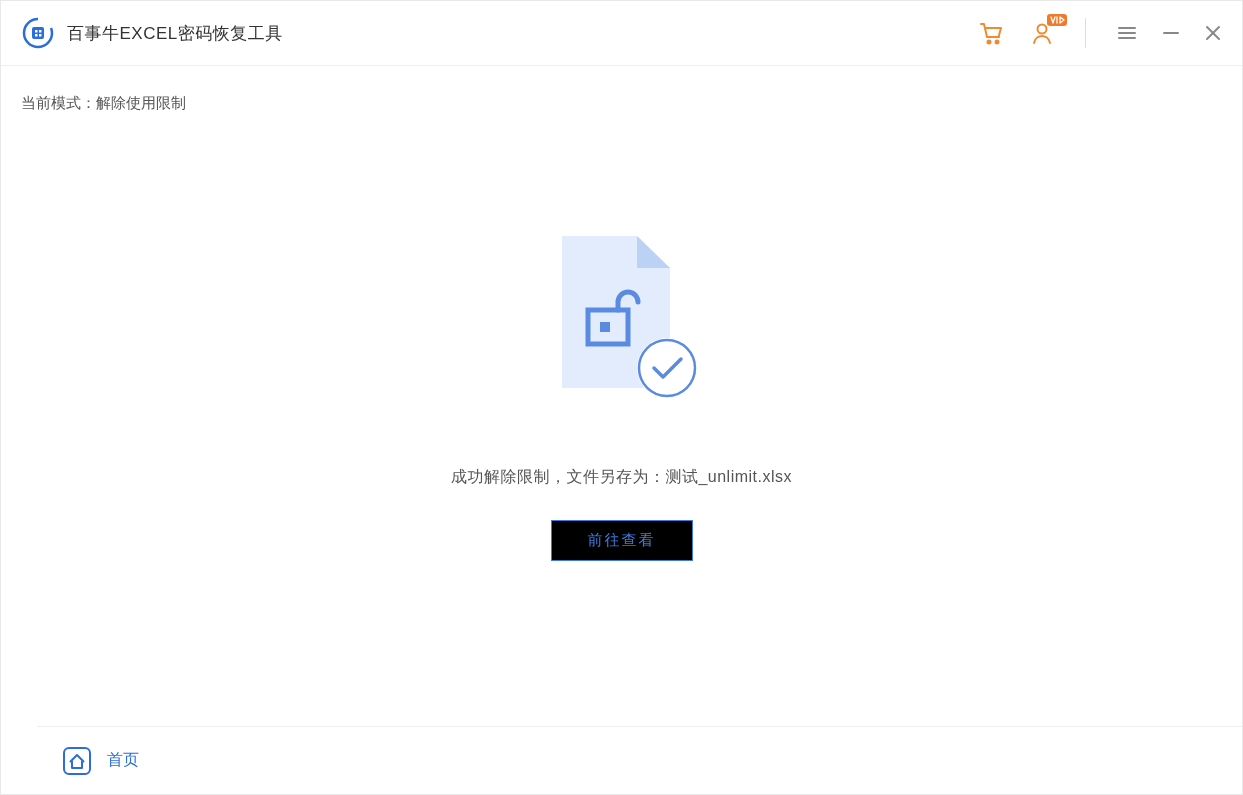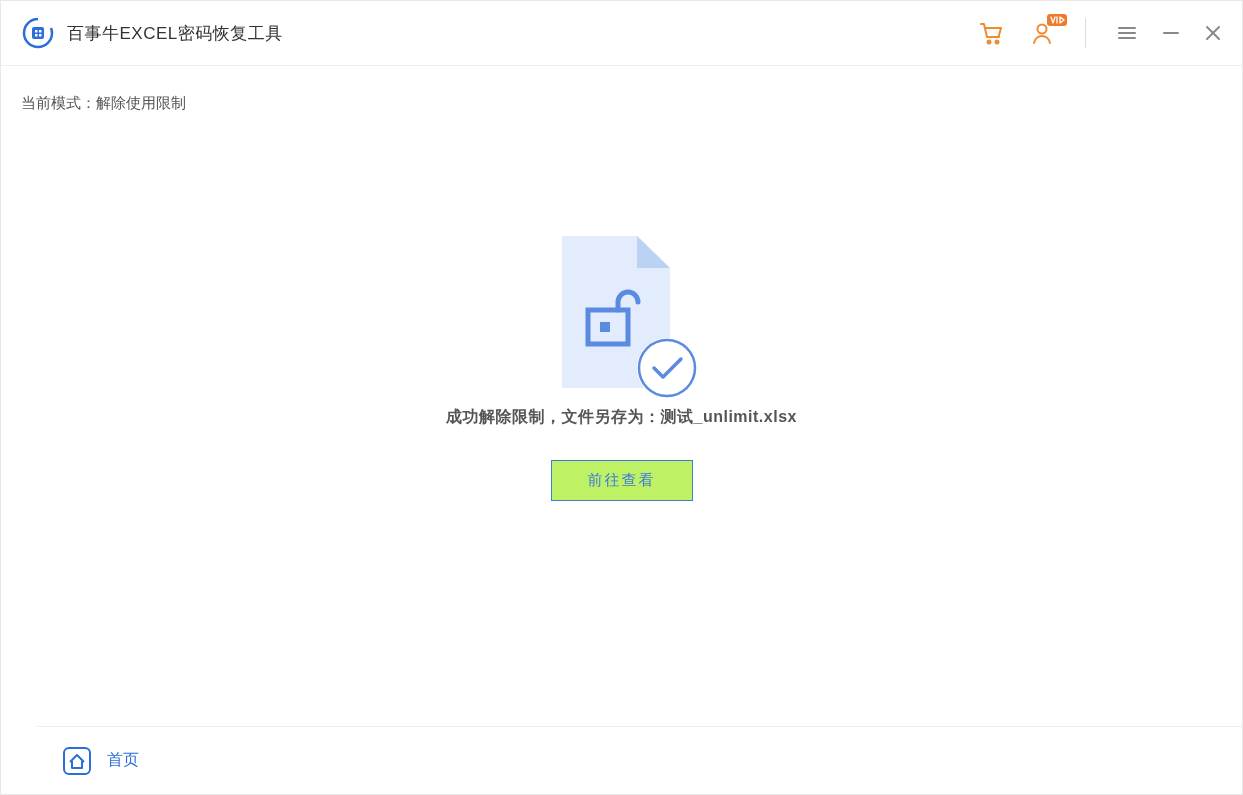--- a/index.html
+++ b/index.html
@@ -52,28 +52,28 @@
     }
     .main {
       display: flex;
       flex-direction: column;
       align-items: center;
       padding-top: 115px;
     }
     .status-text {
       font-size: 16px;
       color: #555555;
+      margin-top: 60px;
       letter-spacing: 0.5px;
-      font-weight: bold;
     }
     .go-btn {
       margin-top: 32px;
       border: 1px solid #3d7bdc;
       color: #3d7bdc;
-      background: #bef264;
+      background: #000000;
       font-size: 15px;
       padding: 10px 36px;
       cursor: pointer;
       font-family: inherit;
       letter-spacing: 2px;
     }
     
     .footer {
       position: absolute;
       left: 0;

